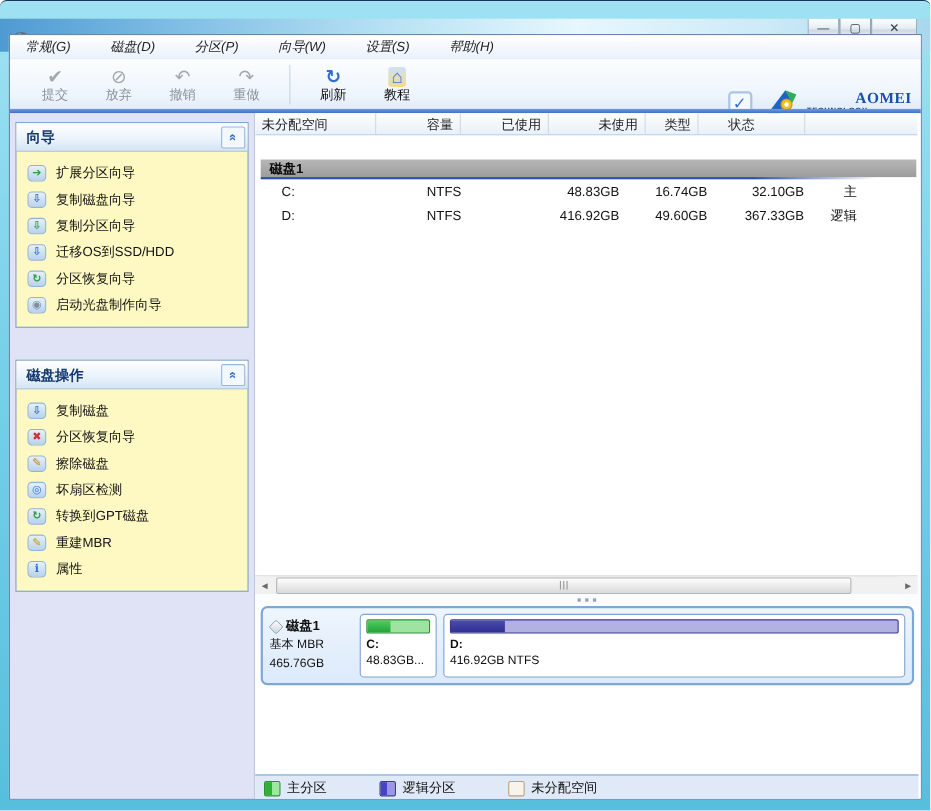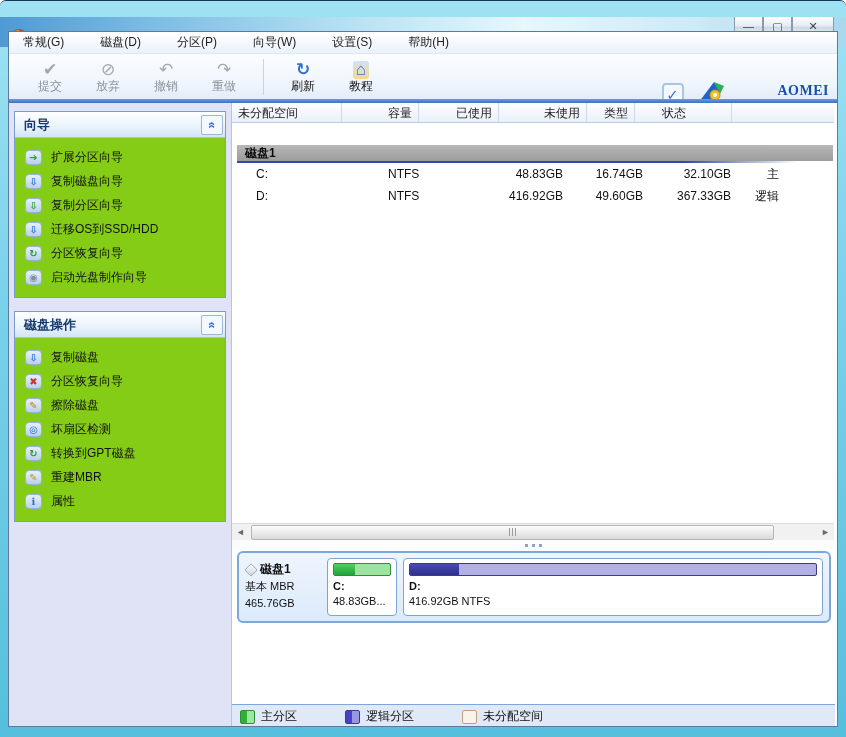--- a/index.html
+++ b/index.html
@@ -34,21 +34,21 @@
   .app{
     position:absolute; left:8px; top:30px; width:830px; height:696px;
     background:#ffffff; border:1px solid #5a7aa0; overflow:hidden;
   }
   .menubar{
     position:absolute; left:0; top:0; width:830px; height:22px;
     background:linear-gradient(180deg,#ffffff,#eaf2fb);
     display:flex; align-items:center; gap:24px; padding-left:8px;
     font-size:12px; color:#222; border-bottom:1px solid #dfe7f2;
   }
-  .menu-item{ padding:2px 6px; cursor:default; }
+  .menu-item{ padding:2px 6px; cursor:default;font-style:italic; }
   .toolbar{
     position:absolute; left:0; top:22px; width:830px; height:45px;
     background:linear-gradient(180deg,#fbfdff 0%,#eef5fc 70%,#e2edf9 100%);
     display:flex; align-items:center; padding-left:12px;
   }
   .tbtn{ width:58px; height:42px; display:flex; flex-direction:column; align-items:center; justify-content:center; gap:0; background:transparent; border:none; }
   .tbtn .tico{ font-size:17px; line-height:18px; }
   .tbtn .tlabel{ font-size:12px; line-height:14px; color:#111; }
   .tbtn.disabled .tico{ color:#a2a8ae; }
   .tbtn.disabled .tlabel{ color:#8d9298; }
@@ -62,21 +62,21 @@
   .aomei-text{ line-height:1; }
   .aomei-brand{ font-size:14px; font-weight:bold; color:#1a4fae; letter-spacing:.5px; font-family:"Liberation Serif","DejaVu Serif",serif;margin-left:44px; }
   .aomei-sub{ font-size:7px; font-weight:bold; color:#123a7a; letter-spacing:.6px; }
   .bluestrip{
     position:absolute; left:0; top:67px; width:830px; height:4px;
     background:linear-gradient(180deg,#6f9add,#3f6fc0);
   }
   .body{ position:absolute; left:0; top:71px; width:830px; height:625px; display:flex; }
   
   .sidebar{ width:227px; height:100%; background:#dfe3f5; padding:8px 5px 0 5px; border-right:1px solid #b8c4dc; }
-  .panel{ background:#84cc16; border:1px solid #7a9ccc; margin-bottom:13px; }
+  .panel{ background:#fef9c3; border:1px solid #7a9ccc; margin-bottom:29px; }
   .panel-header{
     height:26px; display:flex; align-items:center; justify-content:space-between;
     background:linear-gradient(180deg,#ffffff 0%,#e9f2fb 60%,#d3e4f6 100%);
     border-bottom:1px solid #aac4e0; padding:0 2px 0 9px;
   }
   .panel-title{ font-size:13px; font-weight:bold; color:#15386e; }
   .collapse-btn{
     width:22px; height:20px; border:1px solid #9ab6d8; background:#f2f8fe; border-radius:2px;
     color:#2f6fd0; font-size:12px; text-align:center; line-height:18px;
   }

